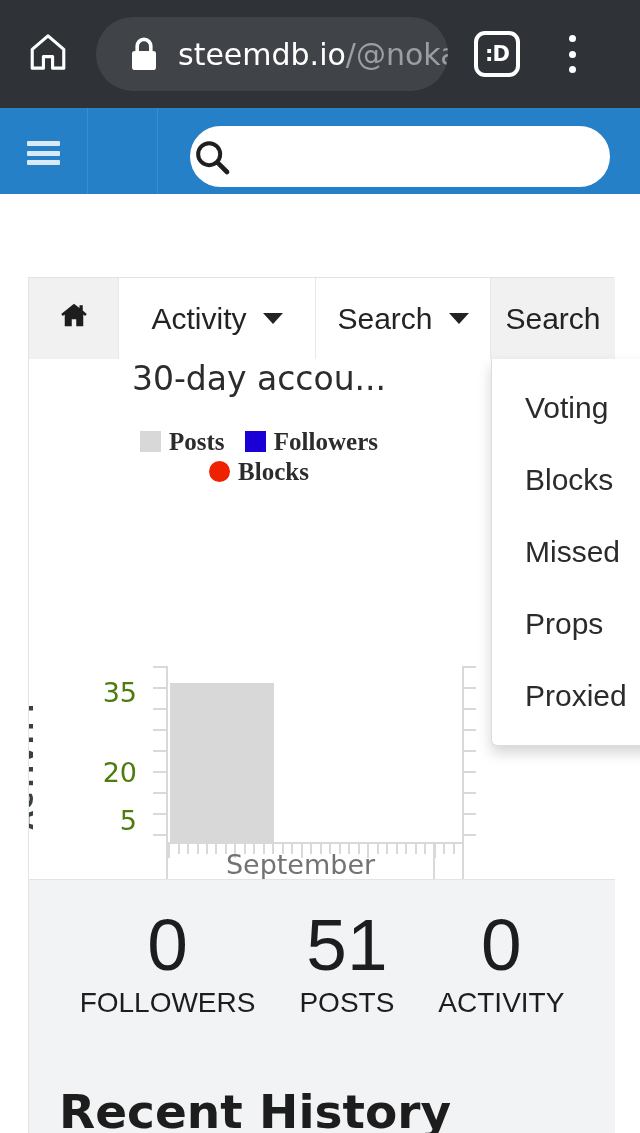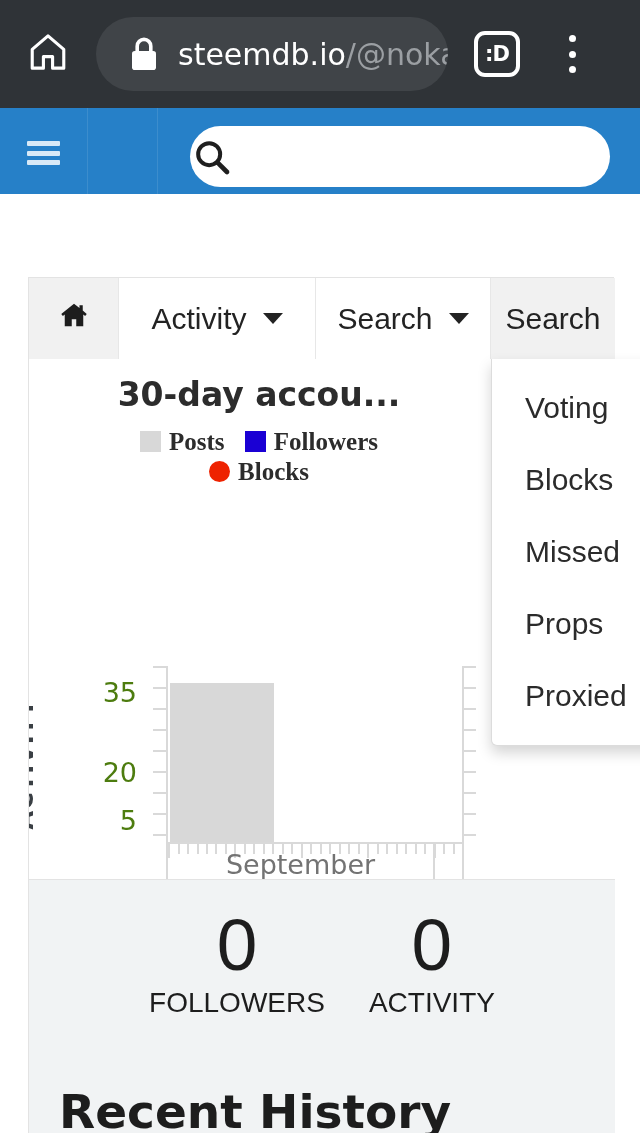--- a/index.html
+++ b/index.html
@@ -138,23 +138,23 @@
     height: 72px; line-height: 72px;
     padding-left: 33px;
     font-size: 30px;
     color: #2b2b2b;
     white-space: nowrap;
   }
 
   
   .chart-region { position: relative; width: 586px; height: 520px; background: #ffffff; overflow: hidden; }
   .chart-title {
-    position: absolute; left: 0; top: 16px; width: 460px;
+    position: absolute; left: 0; top: 0; width: 460px;
     text-align: center;
-    font-size: 33px; font-weight: bold; color: #2c2c2c;
+    font-size: 33px; font-weight: normal; color: #2c2c2c;
     font-family: "DejaVu Sans", sans-serif;
   }
   .chart-legend {
     position: absolute; left: 0; top: 68px; width: 460px;
     text-align: center;
     font-size: 25px; font-weight: bold; color: #2c2c2c;
     font-family: Liberation Serif, serif;
     line-height: 30px;
   }
   .chart-legend .lg-item { display: inline-block; white-space: nowrap; margin: 0 7px; }
@@ -370,20 +370,24 @@
       <div class="xband" style="left:139px; top:490px; width:265px;">September</div>
 
     </div>
 
     <div class="stats">
       <div class="stat">
         <div class="num">0</div>
         <div class="lbl">FOLLOWERS</div>
       </div>
       <div class="stat">
+        <div class="num">51</div>
+        <div class="lbl">POSTS</div>
+      </div>
+      <div class="stat">
         <div class="num">0</div>
         <div class="lbl">ACTIVITY</div>
       </div>
     </div>
 
     <div class="recent">
       <h2>Recent History</h2>
 
     </div>
 

